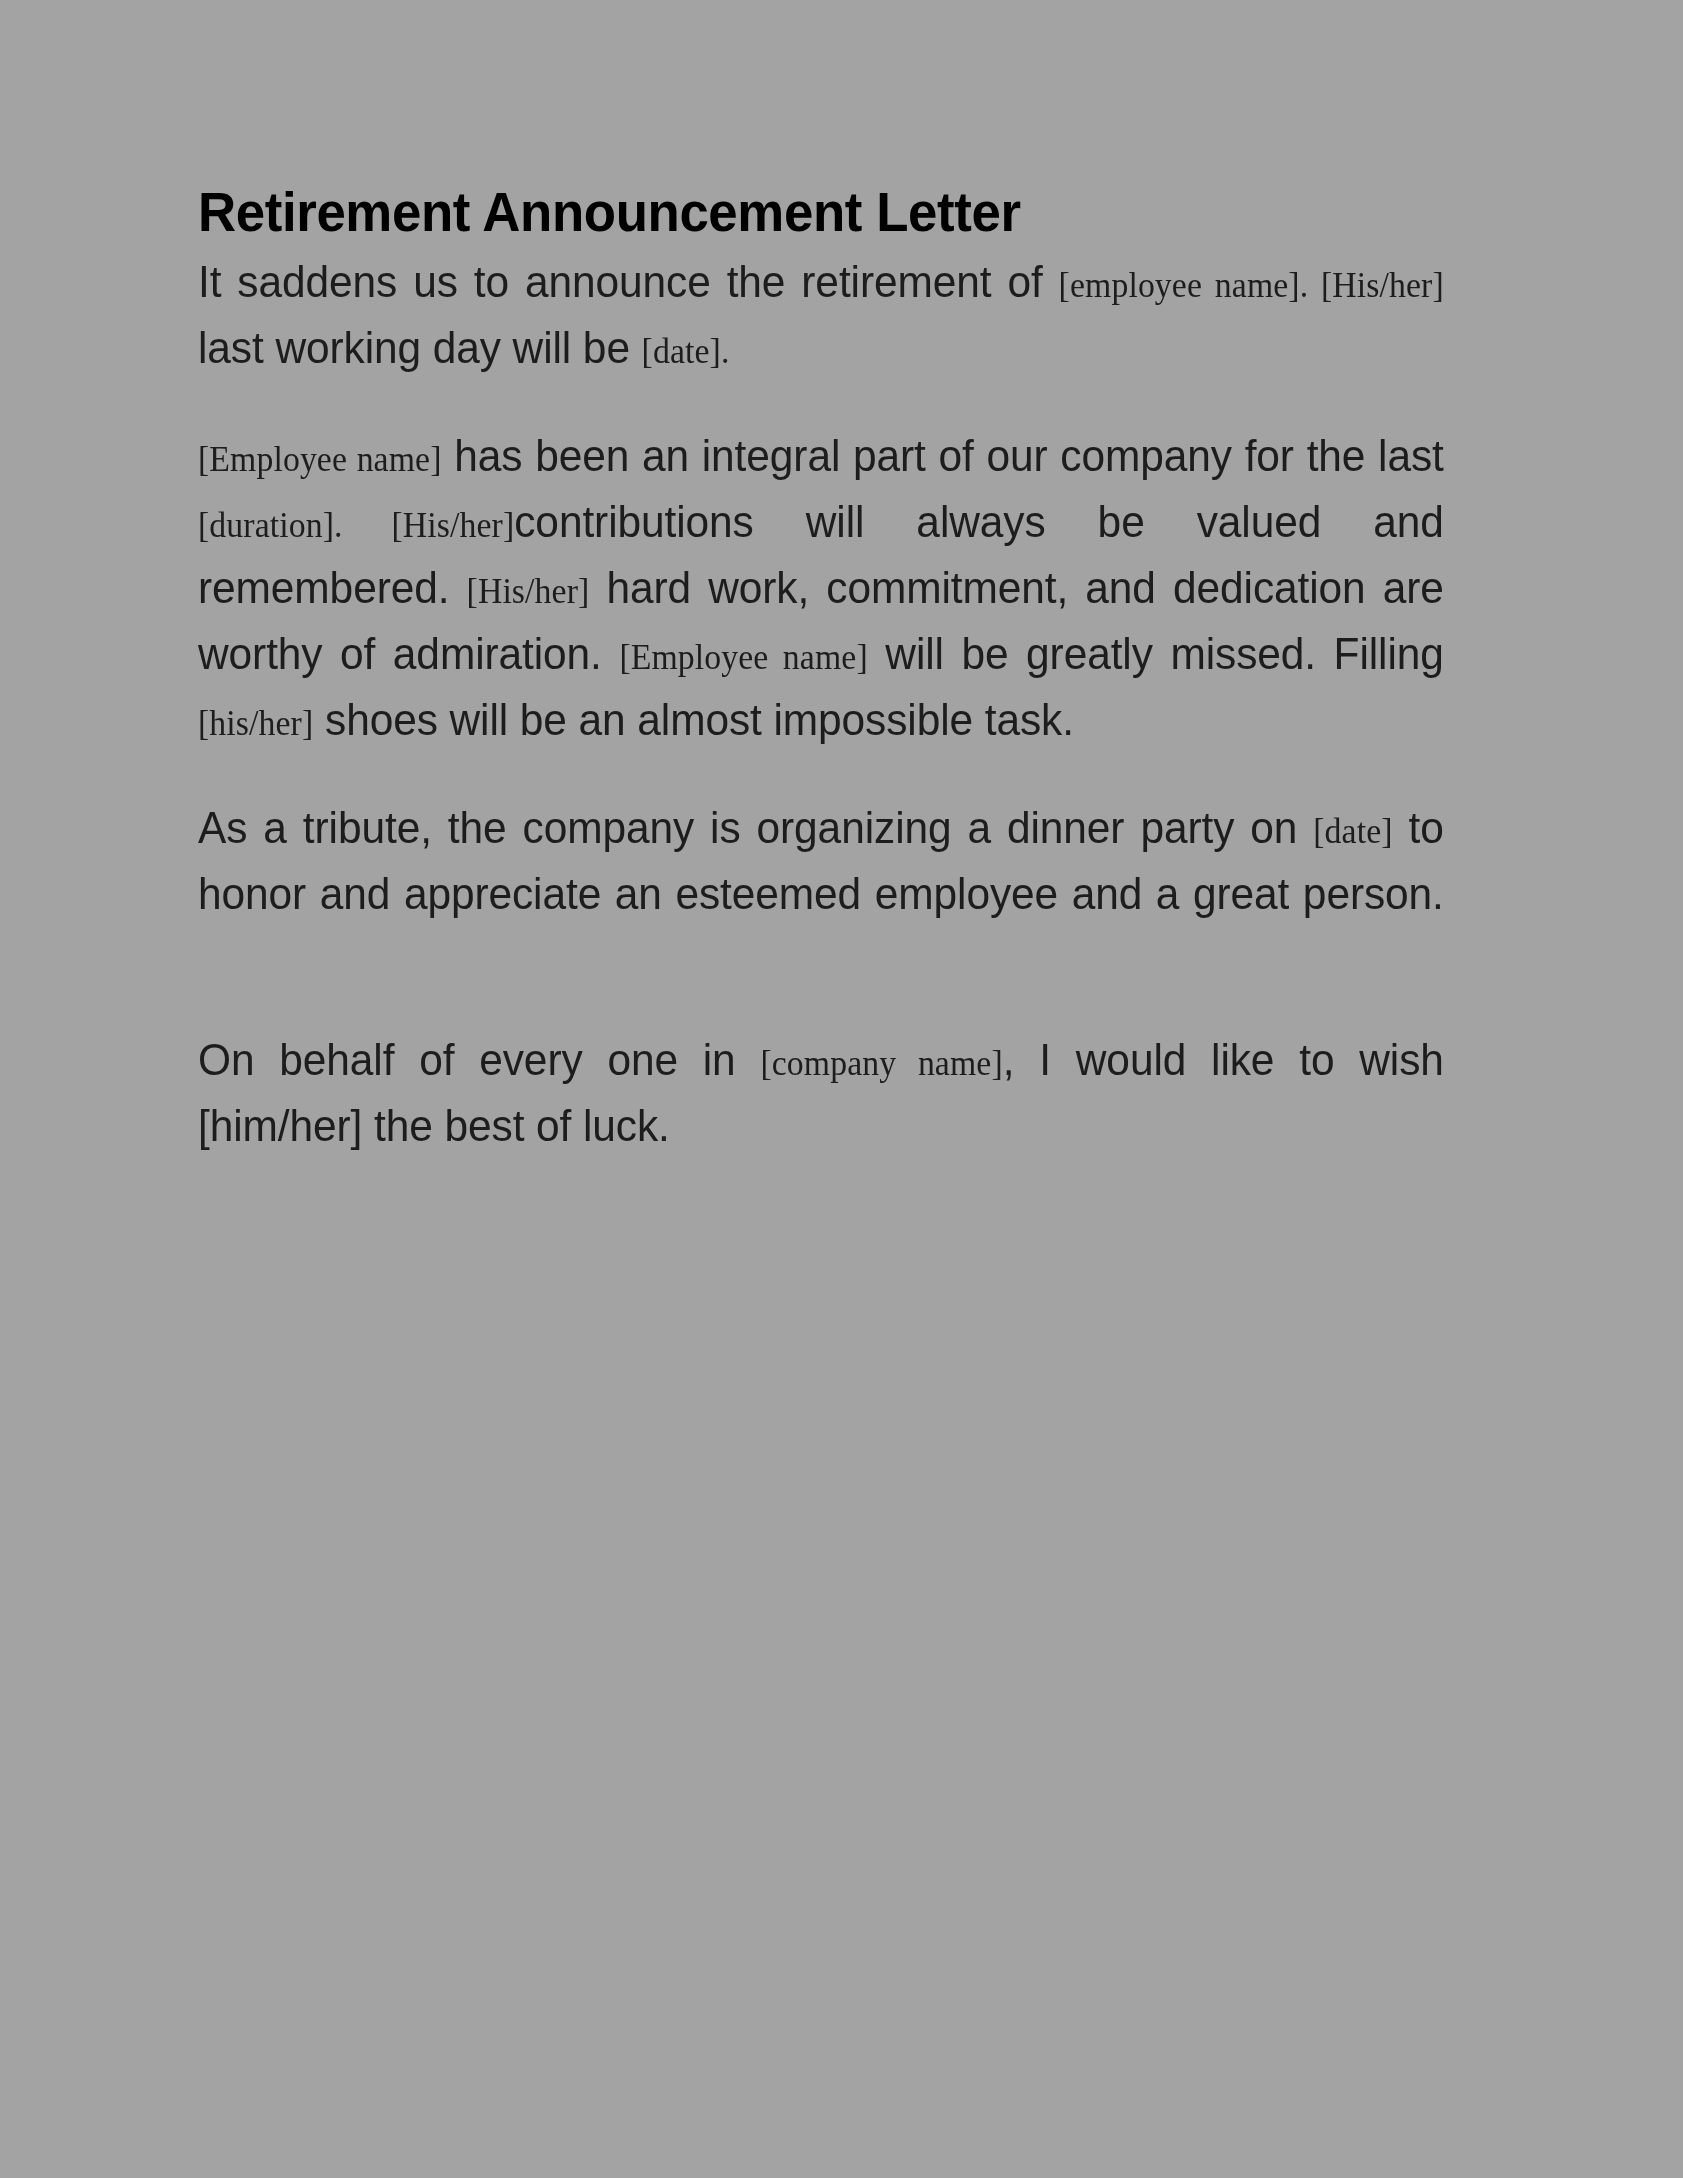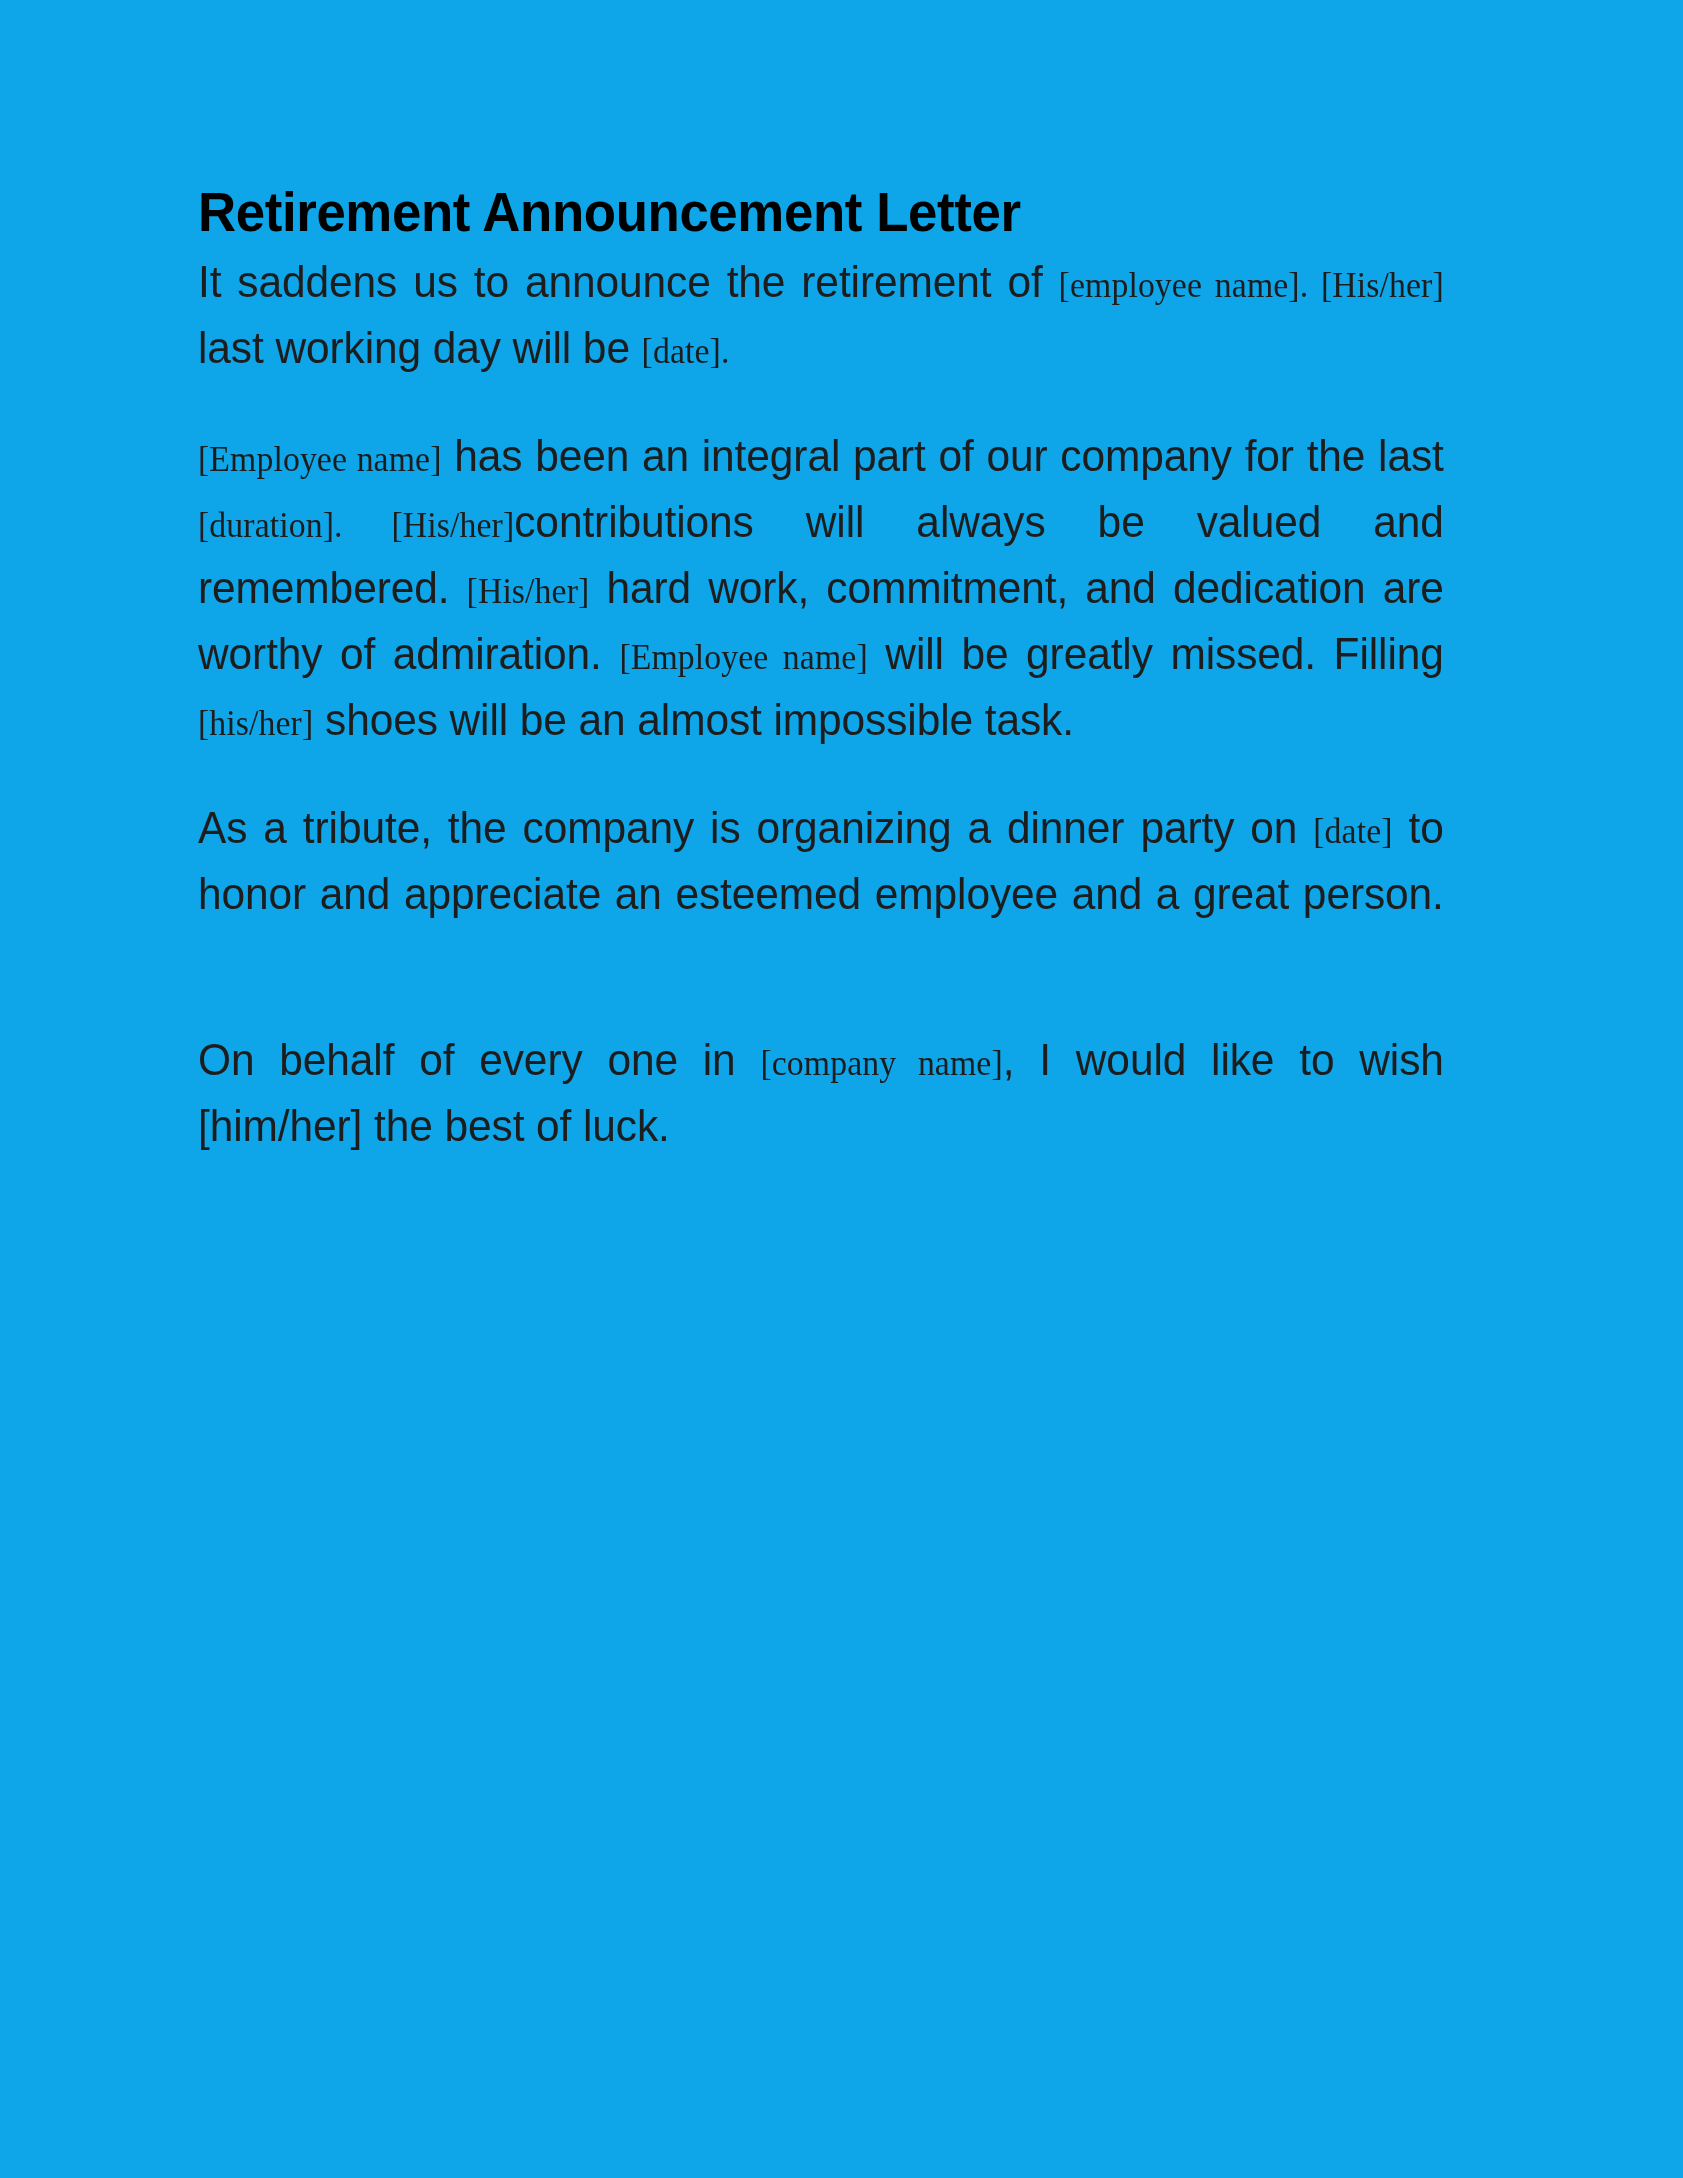--- a/index.html
+++ b/index.html
@@ -12,21 +12,21 @@
     height: 2178px;
     font-family: "Liberation Sans", sans-serif;
     color: #1a1a1a;
     -webkit-font-smoothing: antialiased;
   }
 
   #page {
     position: relative;
     width: 1683px;
     height: 2178px;
-    background: #0ea5e9;
+    background: #a3a3a3;
     box-sizing: border-box;
     padding: 183px 194px 0 198px;
   }
 
   .doc-title {
     font-family: "Liberation Sans", sans-serif;
     font-weight: bold;
     font-size: 55px;
     line-height: 1.06;
     letter-spacing: -0.4px;

